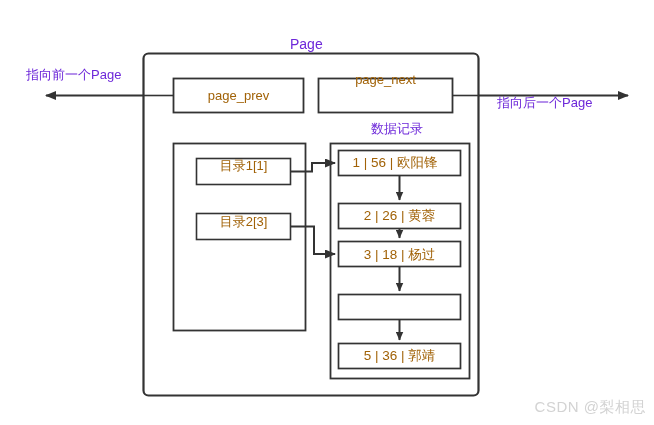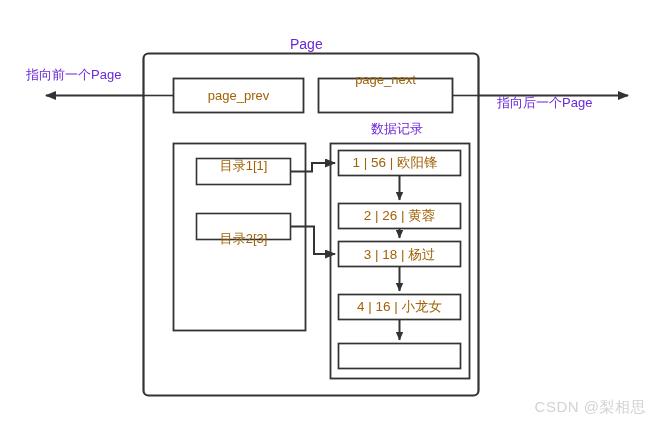--- a/index.html
+++ b/index.html
@@ -116,26 +116,26 @@
   <div class="lbl" style="left:497px; top:68px;margin-top:28px;">指向后一个Page</div>
 
   <div class="box-label" style="left:173px; top:78px; width:131px; height:35px;">page_prev</div>
 
   <div class="box-label" style="left:318px; top:62px; width:135px; height:35px;">page_next</div>
 
   <div class="lbl" style="left:371px; top:122px;">数据记录</div>
 
   <div class="box-label" style="left:196px; top:158px; width:95px; height:16px;">目录1[1]</div>
 
-  <div class="box-label" style="left:196px; top:230px; width:95px; height:17px;">目录2[3]</div>
+  <div class="box-label" style="left:196px; top:213px; width:95px; height:17px;">目录2[3]</div>
 
   <div class="box-label rec-label" style="left:338px; top:150px; width:114px; height:26px;">1 | 56 | 欧阳锋</div>
 
   <div class="box-label rec-label" style="left:338px; top:203px; width:123px; height:26px;">2 | 26 | 黄蓉</div>
 
   <div class="box-label rec-label" style="left:338px; top:241px; width:123px; height:28px;border-radius:10px;">3 | 18 | 杨过</div>
 
-  <div class="box-label rec-label" style="left:338px; top:294px; width:123px; height:26px;">4 | 16 | 小龙女</div>
 
+  <div class="box-label rec-label" style="left:338px; top:343px; width:123px; height:26px;">5 | 36 | 郭靖</div>
 
   <div class="watermark">CSDN @梨相思</div>
 
 </div>
 
 </body></html>

